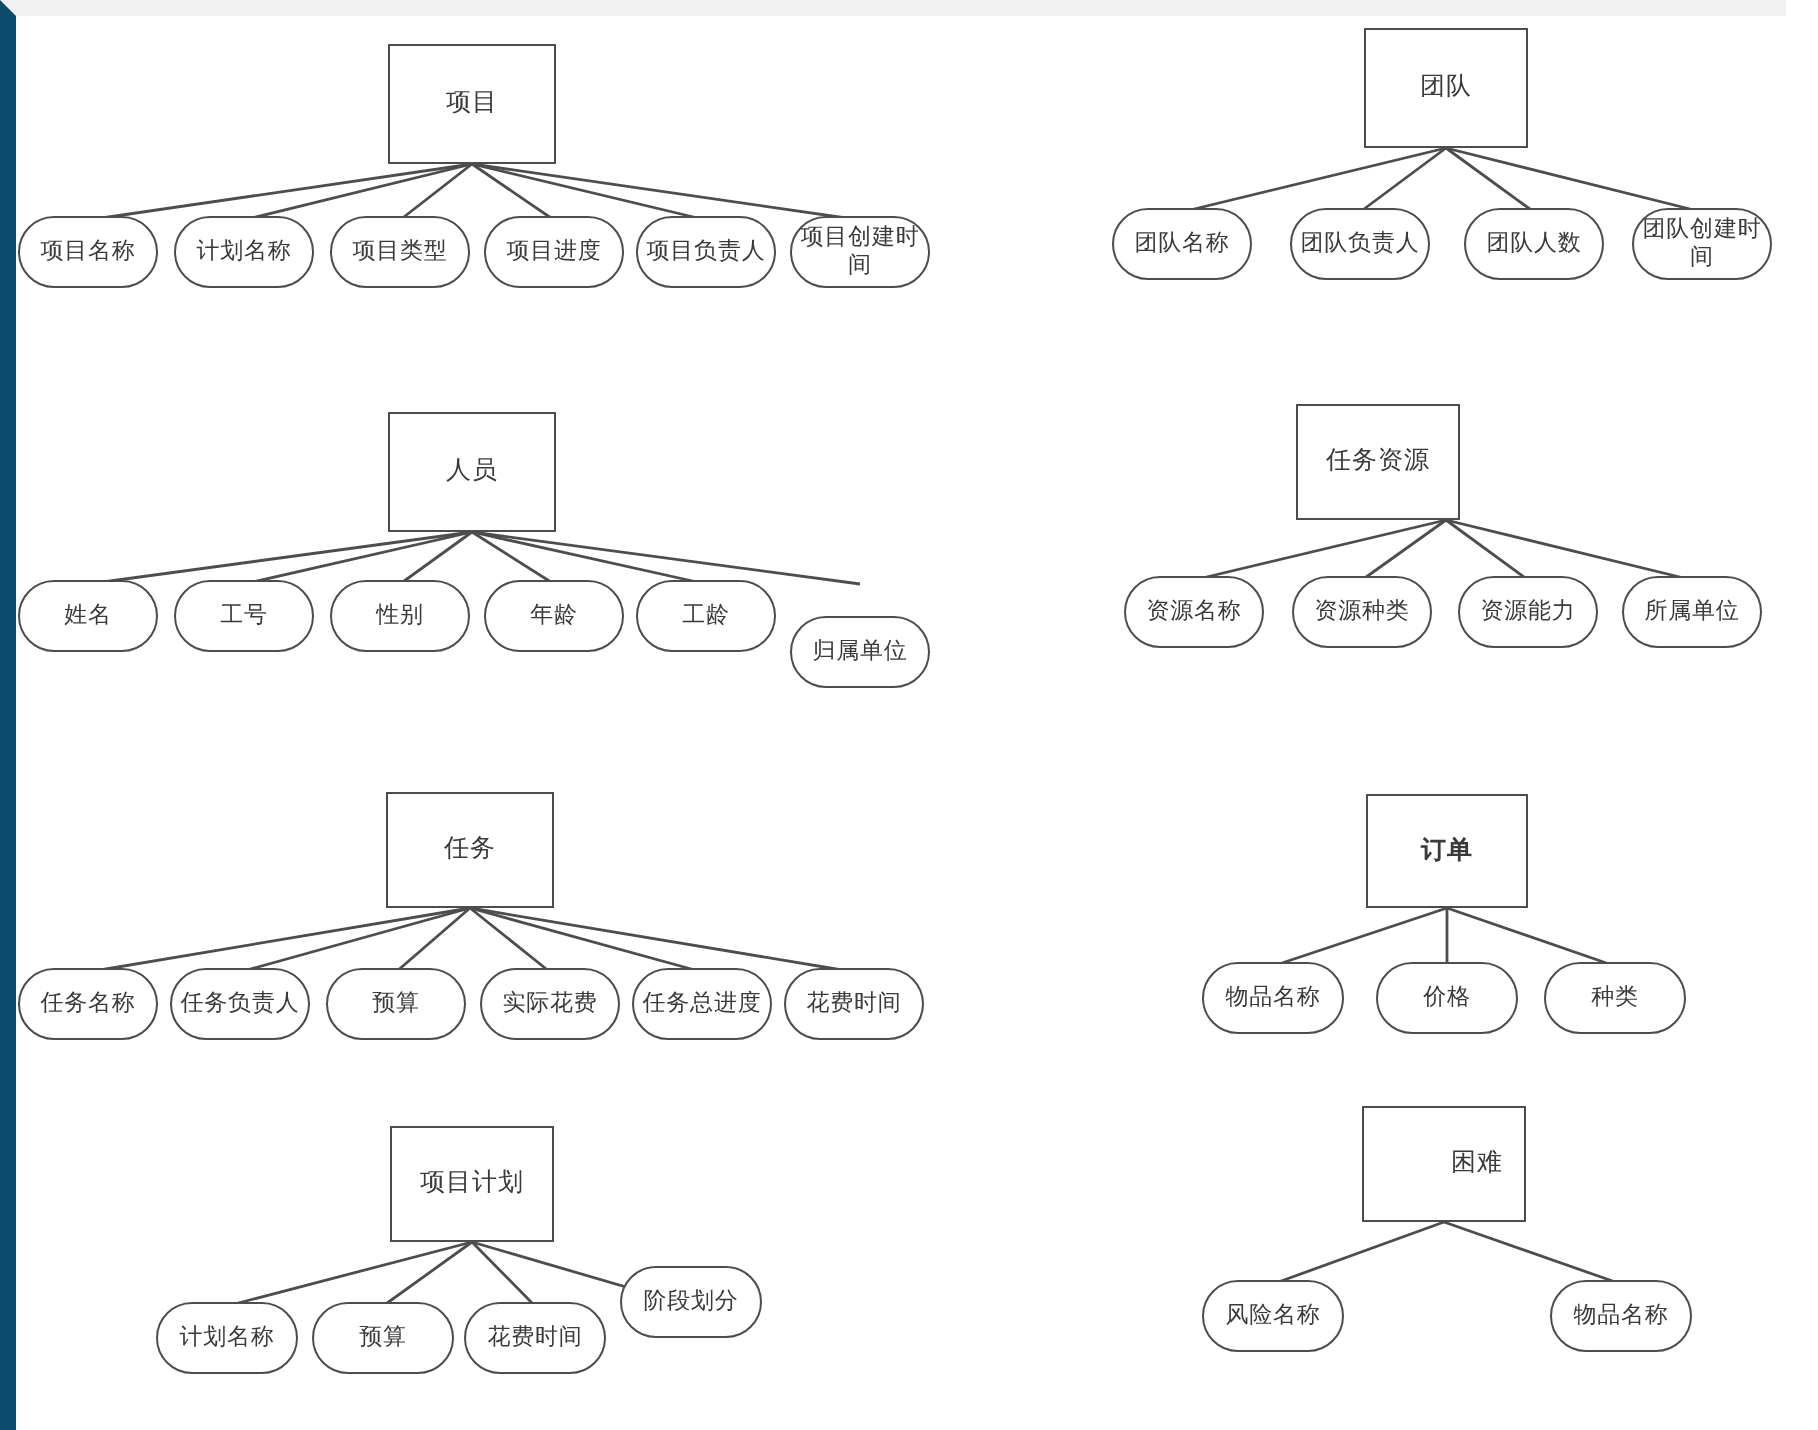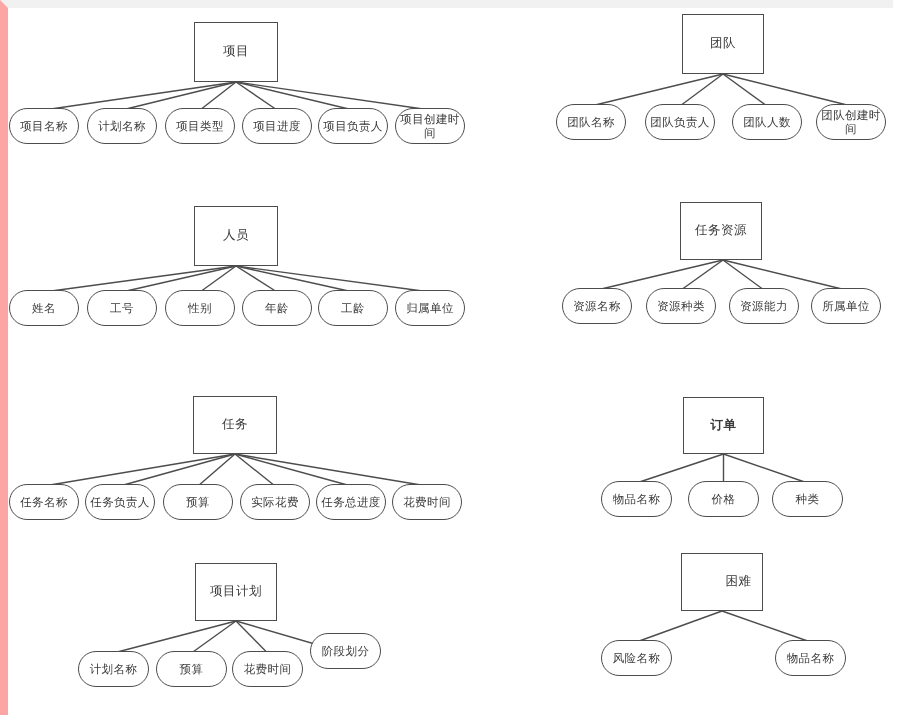--- a/index.html
+++ b/index.html
@@ -11,21 +11,21 @@
     width: 909px;
     height: 715px;
     font-family: "Liberation Sans", "DejaVu Sans", sans-serif;
     overflow: hidden;
   }
   #canvas {
     position: relative;
     width: 893px;
     height: 715px;
     background: #ffffff;
-    border-left: 8px solid #fca5a5;
+    border-left: 8px solid #0c4a6e;
     border-top: 8px solid #f1f1f1;
     box-sizing: border-box;
   }
   #edges {
     position: absolute;
     left: 0;
     top: 0;
     width: 901px;
     height: 707px;
     pointer-events: none;
@@ -114,22 +114,22 @@
       <div class="attr" style="left: 548px; top: 96px; width: 70px; height: 36px;">团队名称</div>
       <div class="attr" style="left: 637px; top: 96px; width: 70px; height: 36px;">团队负责人</div>
       <div class="attr" style="left: 724px; top: 96px; width: 70px; height: 36px;">团队人数</div>
       <div class="attr" style="left: 808px; top: 96px; width: 70px; height: 36px;">团队创建时间</div>
       <div class="entity" style="left: 186px; top: 198px; width: 84px; height: 60px;">人员</div>
       <div class="attr" style="left: 1px; top: 282px; width: 70px; height: 36px;">姓名</div>
       <div class="attr" style="left: 79px; top: 282px; width: 70px; height: 36px;">工号</div>
       <div class="attr" style="left: 157px; top: 282px; width: 70px; height: 36px;">性别</div>
       <div class="attr" style="left: 234px; top: 282px; width: 70px; height: 36px;">年龄</div>
       <div class="attr" style="left: 310px; top: 282px; width: 70px; height: 36px;">工龄</div>
-      <div class="attr" style="left: 387px; top: 282px; width: 70px; height: 36px; font-family: Liberation Serif, serif;">归属单位</div>
-      <div class="entity" style="left: 672px; top: 194px; width: 82px; height: 58px;">任务资源</div>
+      <div class="attr" style="left: 387px; top: 300px; width: 70px; height: 36px; font-family: Liberation Serif, serif;">归属单位</div>
+      <div class="entity" style="left: 640px; top: 194px; width: 82px; height: 58px;">任务资源</div>
       <div class="attr" style="left: 554px; top: 280px; width: 70px; height: 36px;">资源名称</div>
       <div class="attr" style="left: 638px; top: 280px; width: 70px; height: 36px; text-align: right;">资源种类</div>
       <div class="attr" style="left: 721px; top: 280px; width: 70px; height: 36px;">资源能力</div>
       <div class="attr" style="left: 803px; top: 280px; width: 70px; height: 36px;">所属单位</div>
       <div class="entity" style="left: 185px; top: 388px; width: 84px; height: 58px;">任务</div>
       <div class="attr" style="left: 1px; top: 476px; width: 70px; height: 36px;">任务名称</div>
       <div class="attr" style="left: 77px; top: 476px; width: 70px; height: 36px;">任务负责人</div>
       <div class="attr" style="left: 155px; top: 476px; width: 70px; height: 36px;">预算</div>
       <div class="attr" style="left: 232px; top: 476px; width: 70px; height: 36px;">实际花费</div>
       <div class="attr" style="left: 308px; top: 476px; width: 70px; height: 36px;">任务总进度</div>

